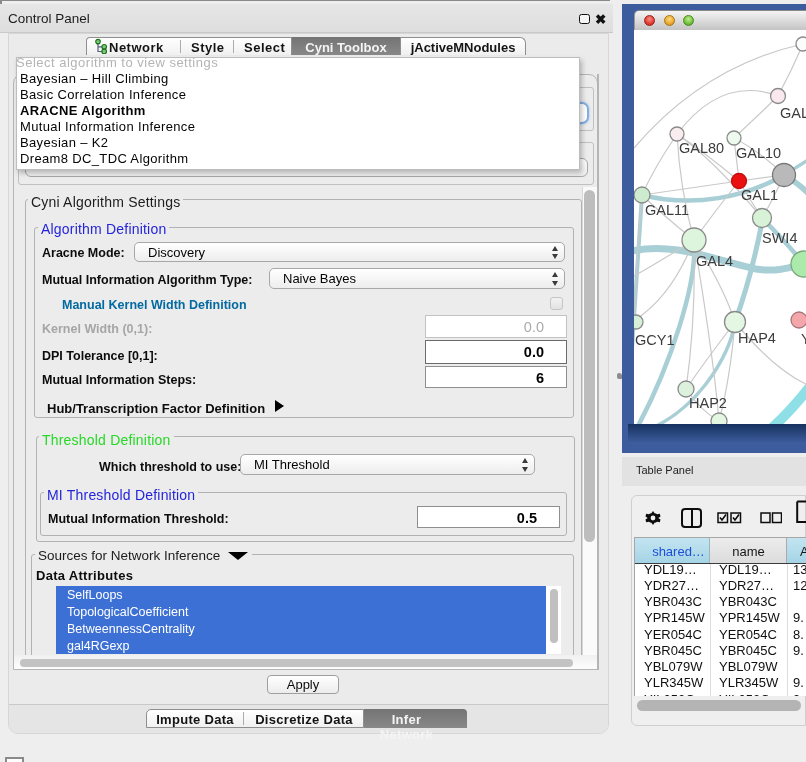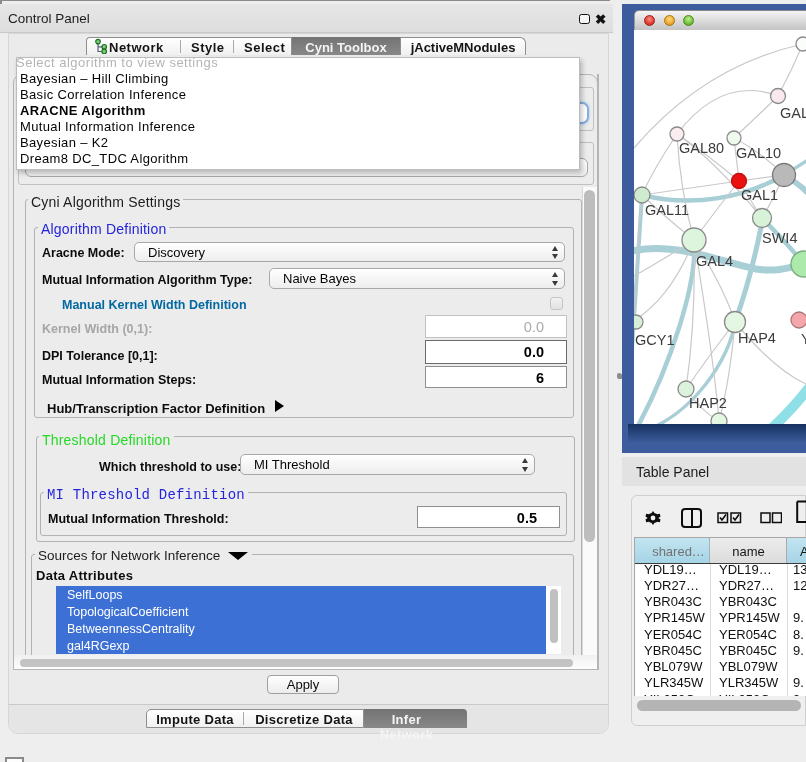--- a/index.html
+++ b/index.html
@@ -93,21 +93,21 @@
   <div class="abs" style="left:26px;top:245.5px;background:#ececec;padding:0 3px;font-size:14px;letter-spacing:0.2px;color:#26d926;">Threshold Definition</div>
 
   <div class="abs" style="left:86px;top:273.5px;font-size:12.5px;font-weight:bold;color:#0c0c0c;">Which threshold to use:</div>
   <div class="abs combo" style="left:227px;top:268px;width:295px;height:21px;">
           <span>MI Threshold</span>
           <i></i>
           <u></u>
         </div>
 
   <div class="abs" style="left:27px;top:305.5px;width:527px;height:44.5px;border:1px solid #b2b2b2;border-radius:3px;"></div>
-  <div class="abs" style="left:31px;top:300.5px;background:#ececec;padding:0 3px;font-size:14px;letter-spacing:0.2px;color:#2424dd;font-family:Liberation Mono, monospace;">MI Threshold Definition</div>
+  <div class="abs" style="left:31px;top:300.5px;background:#ececec;padding:0 3px;font-size:14px;letter-spacing:0.2px;color:#2424dd;">MI Threshold Definition</div>
   <div class="abs" style="left:35px;top:326px;font-size:12.5px;font-weight:bold;color:#0c0c0c;">Mutual Information Threshold:</div>
   <div class="abs field" style="left:404px;top:320px;width:143px;height:22px;border:1px solid #8f8f8f;color:#000;">0.5</div>
 
   <div class="abs" style="left:18px;top:367.5px;width:543px;height:130px;border:1px solid #b2b2b2;border-radius:3px;"></div>
   <div class="abs" style="left:22px;top:362px;background:#ececec;padding:0 32px 0 3px;font-size:13.5px;color:#1c1c1c;">Sources for Network Inference</div>
   <div class="abs" style="left:214.5px;top:366px;width:0;height:0;border-top:8.5px solid #000;border-left:10.5px solid transparent;border-right:10.5px solid transparent;"></div>
   <div class="abs" style="left:23px;top:382px;font-size:13px;font-weight:bold;letter-spacing:0.3px;color:#0c0c0c;">Data Attributes</div>
 
   <div class="abs" style="left:43px;top:399.7px;width:505px;height:68.8px;background:#fff;"></div>
   <div class="abs" style="left:43px;top:399.7px;width:489.5px;height:68.8px;background:#3d70d4;"></div>
@@ -216,21 +216,21 @@
     <text x="62" y="236">GAL4</text>
     <text x="1" y="315">GCY1</text>
     <text x="104" y="313">HAP4</text>
     <text x="167" y="314">Y</text>
     <text x="55" y="378">HAP2</text>
   </g>
 </svg>
 </div>
 
 <div class="abs" style="left:622px;top:457px;width:184px;height:29px;background:#e2e2e2;"></div>
-<div class="abs" style="left:636px;top:464px;font-size:14px;color:#1d1d1d;">Table Panel</div>
+<div class="abs" style="left:636px;top:464px;font-size:11px;color:#1d1d1d;">Table Panel</div>
 <div class="abs" style="left:631px;top:495px;width:175px;height:231px;background:#efefef;border:1px solid #cfcfcf;border-radius:6px 0 0 6px;"></div>
 
 <svg class="abs" style="left:645px;top:510px;" width="16" height="16" viewBox="0 0 16 16">
   <path fill="#0d0d0d" d="M8 1 L9.6 3.2 A5.2 5.2 0 0 1 12.1 4.2 L14.8 3.8 L15.5 6.4 L13.3 8 L15.5 9.6 L14.8 12.2 L12.1 11.8 A5.2 5.2 0 0 1 9.6 12.8 L8 15 L6.4 12.8 A5.2 5.2 0 0 1 3.9 11.8 L1.2 12.2 L0.5 9.6 L2.7 8 L0.5 6.4 L1.2 3.8 L3.9 4.2 A5.2 5.2 0 0 1 6.4 3.2 Z M8 5.6 A2.4 2.4 0 1 0 8 10.4 A2.4 2.4 0 1 0 8 5.6"></path>
 </svg>
 <div class="abs" style="left:681px;top:508px;width:21px;height:20px;border:2.4px solid #0d0d0d;border-radius:4px;"></div>
 <div class="abs" style="left:690.5px;top:508px;width:2.4px;height:20px;background:#0d0d0d;"></div>
 <svg class="abs" style="left:717px;top:512px;" width="26" height="12" viewBox="0 0 26 12">
   <rect x="1" y="1" width="9.5" height="9.5" fill="none" stroke="#0d0d0d" stroke-width="1.5"></rect>
   <rect x="14" y="1" width="9.5" height="9.5" fill="none" stroke="#0d0d0d" stroke-width="1.5"></rect>
@@ -245,21 +245,21 @@
   <path d="M1.2 1.5 L10 1.5 M1.2 1.5 L1.2 22 L10 22" stroke="#0d0d0d" stroke-width="2" fill="none"></path>
 </svg>
 
 <div class="abs" style="left:634px;top:537px;width:172px;height:159px;background:#fff;border-left:1px solid #a6a6a6;border-top:1px solid #a6a6a6;overflow:hidden;">
 
   <div class="abs" style="left:0;top:0;width:75px;height:25px;background:linear-gradient(#c3e4f0,#a5d4e6);border-right:1px solid #98b7c2;"></div>
   <div class="abs" style="left:75px;top:0;width:77px;height:25px;background:linear-gradient(#ececec,#dcdcdc);border-right:1px solid #aaa;"></div>
   <div class="abs" style="left:152px;top:0;width:20px;height:25px;background:linear-gradient(#c3e4f0,#a5d4e6);"></div>
   <div class="abs" style="left:165px;top:6px;font-size:13px;color:#161616;">A</div>
   <div class="abs" style="left:0;top:25px;width:172px;height:1.2px;background:#3b3b3b;"></div>
-  <div class="abs" style="left:0;top:6px;width:87px;text-align:center;font-size:13px;color:#737373;">shared…</div>
+  <div class="abs" style="left:0;top:6px;width:87px;text-align:center;font-size:13px;color:#1d4ed8;">shared…</div>
   <div class="abs" style="left:75px;top:6px;width:77px;text-align:center;font-size:13px;color:#161616;">name</div>
 
   <div class="abs" style="left:75px;top:26px;width:1px;height:133px;background:#dcdcdc;"></div>
   <div class="abs" style="left:152px;top:26px;width:1px;height:133px;background:#dcdcdc;"></div>
 
   <div class="abs" style="left:9px;top:23.5px;font-size:13px;color:#101010;line-height:16.27px;">YDL19…<br>YDR27…<br>YBR043C<br>YPR145W<br>YER054C<br>YBR045C<br>YBL079W<br>YLR345W<br>YIL052C</div>
   <div class="abs" style="left:84px;top:23.5px;font-size:13px;color:#101010;line-height:16.27px;">YDL19…<br>YDR27…<br>YBR043C<br>YPR145W<br>YER054C<br>YBR045C<br>YBL079W<br>YLR345W<br>YIL052C</div>
   <div class="abs" style="left:158px;top:23.5px;font-size:13px;color:#101010;line-height:16.27px;">13<br>12<br><br>9.<br>8.<br>9.<br><br>9.<br>9.</div>
 </div>
 

